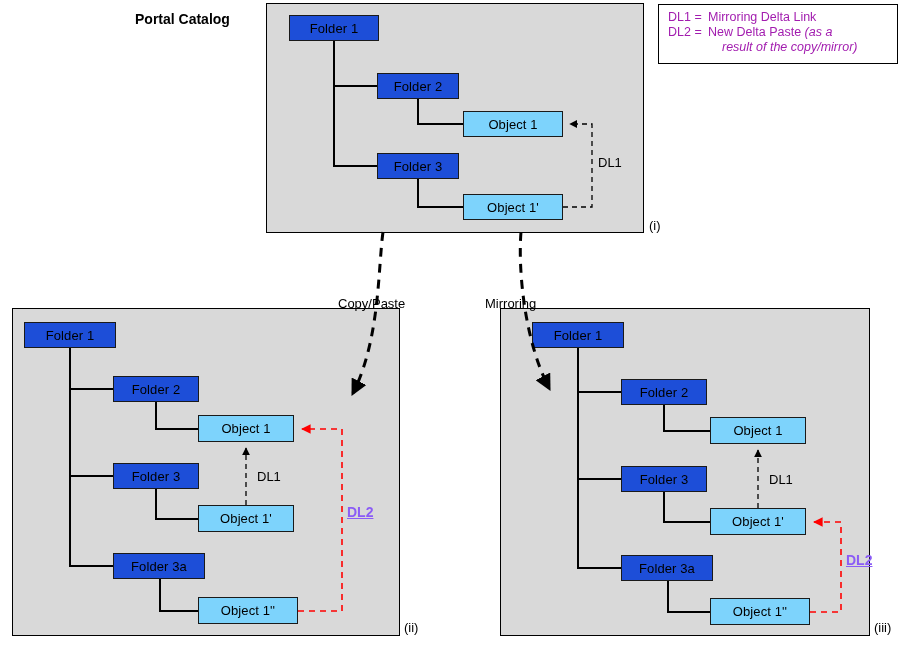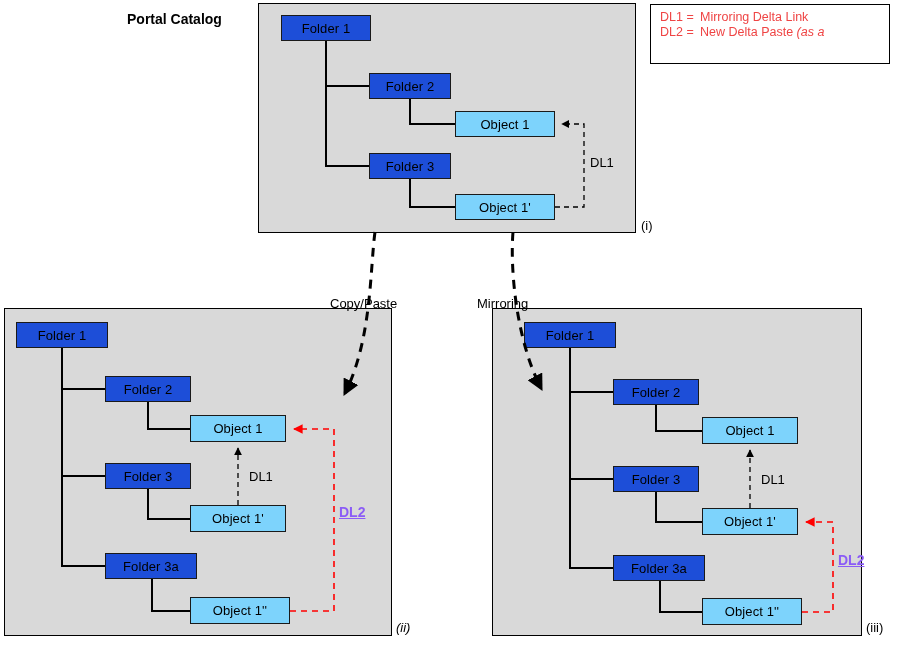--- a/index.html
+++ b/index.html
@@ -9,21 +9,21 @@
   }
   body {
     width: 900px;
     height: 648px;
     position: relative;
     font-family: "Liberation Sans", sans-serif;
     overflow: hidden;
   }
   #stage {
     position: absolute;
-    left: 0; top: 0;
+    left: 8px; top: 0;
     width: 808px;
     height: 648px;
   }
   .panel {
     position: absolute;
     background: #d9d9d9;
     border: 1px solid #000000;
     box-sizing: border-box;
   }
   .node {
@@ -54,21 +54,21 @@
     white-space: nowrap;
   }
   .legend {
     position: absolute;
     background: #ffffff;
     border: 1px solid #000000;
     box-sizing: border-box;
     padding: 5px 8px 8px 9px;
     font-size: 12.5px;
     line-height: 15px;
-    color: #ef4444;
+    color: #a21caf;
   }
   .legend-row { display: flex; }
   .legend-key { width: 40px; flex: none; }
   .legend-val em { font-style: italic; margin-top: 24px; }
   .legend-cont { padding-left: 54px; font-style: italic; }
   .dl-label {
     position: absolute;
     font-size: 13px;
     color: #000000;
     white-space: nowrap;
@@ -106,35 +106,36 @@
 
   <div class="legend" style="left:650px; top:4px; width:240px; height:60px;">
     <div class="legend-row">
       <span class="legend-key">DL1 =</span>
       <span class="legend-val">Mirroring Delta Link</span>
     </div>
     <div class="legend-row">
       <span class="legend-key">DL2 =</span>
       <span class="legend-val"><span>New Delta Paste </span><em>(as a</em></span>
     </div>
+    <div class="legend-cont">result of the copy/mirror)</div>
   </div>
 
   <div class="panel" id="p1" style="left:258px; top:3px; width:378px; height:230px;"></div>
   <div class="panel-label" style="left:641px; top:218px;">(i)</div>
 
   <div class="node folder" style="left:281px; top:15px; width:90px; height:26px;">Folder 1</div>
   <div class="node folder" style="left:369px; top:73px; width:82px; height:26px;">Folder 2</div>
   <div class="node object" style="left:455px; top:111px; width:100px; height:26px;">Object 1</div>
   <div class="node folder" style="left:369px; top:153px; width:82px; height:26px;">Folder 3</div>
   <div class="node object" style="left:455px; top:194px; width:100px; height:26px;">Object 1'</div>
 
   <div class="dl-label" style="left:590px; top:155px;">DL1</div>
 
   <div class="panel" id="p2" style="left:4px; top:308px; width:388px; height:328px;"></div>
-  <div class="panel-label" style="left:396px; top:620px;font-style:italic;">(ii)</div>
+  <div class="panel-label" style="left:396px; top:620px;">(ii)</div>
 
   <div class="node folder" style="left:16px; top:322px; width:92px; height:26px;">Folder 1</div>
   <div class="node folder" style="left:105px; top:376px; width:86px; height:26px;">Folder 2</div>
   <div class="node object" style="left:190px; top:415px; width:96px; height:27px;">Object 1</div>
   <div class="node folder" style="left:105px; top:463px; width:86px; height:26px;">Folder 3</div>
   <div class="node object" style="left:190px; top:505px; width:96px; height:27px;">Object 1'</div>
   <div class="node folder" style="left:105px; top:553px; width:92px; height:26px;">Folder 3a</div>
   <div class="node object" style="left:190px; top:597px; width:100px; height:27px;">Object 1''</div>
 
   <div class="dl-label" style="left:249px; top:469px;">DL1</div>

